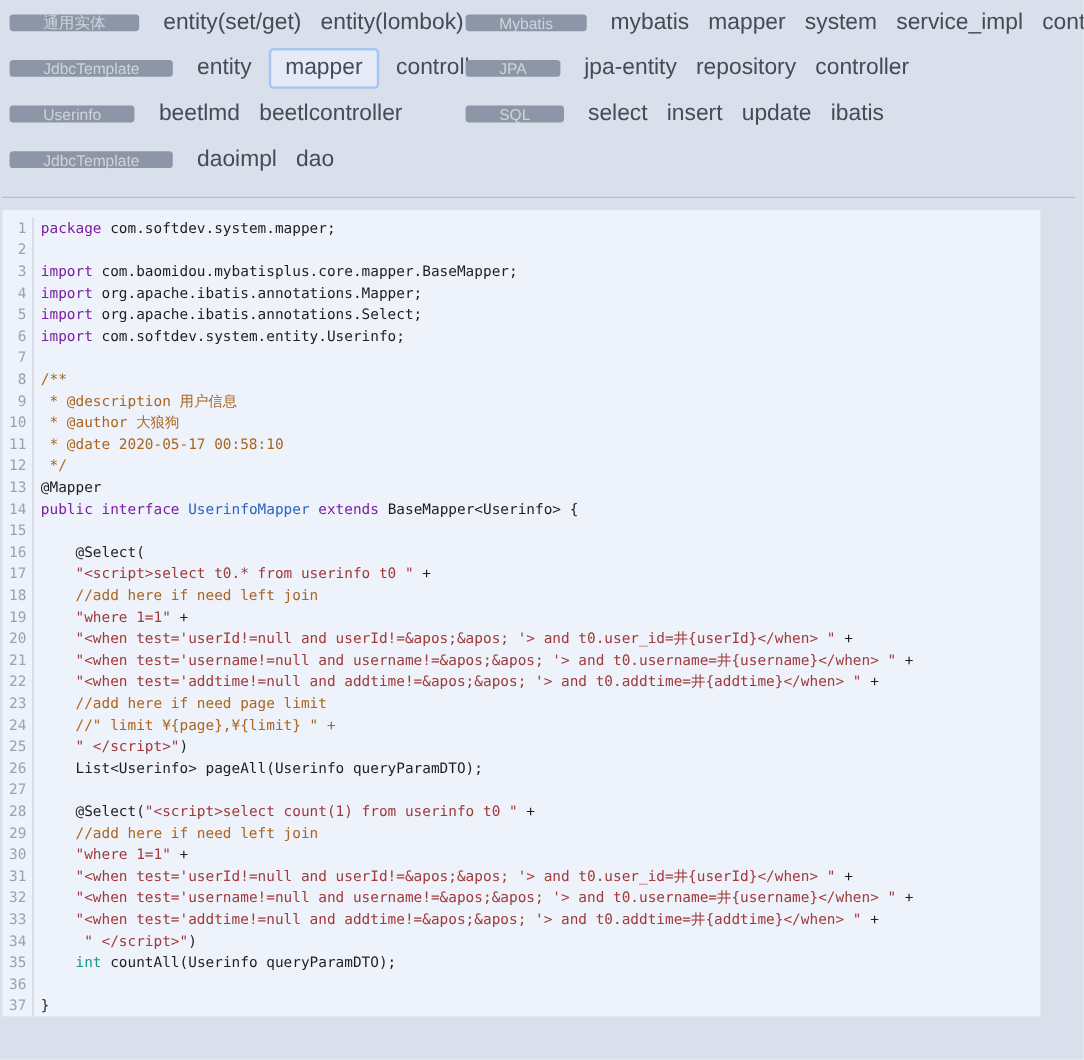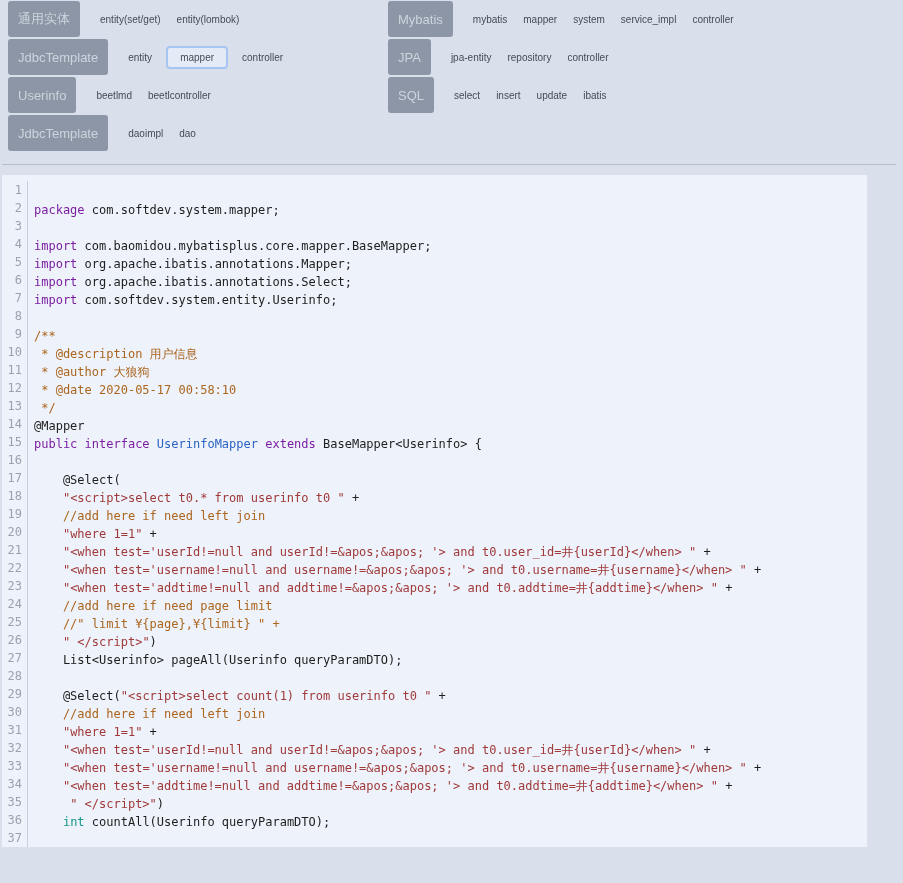--- a/index.html
+++ b/index.html
@@ -19,25 +19,25 @@
   .tags-section{
     display:grid;grid-template-columns:380px auto;
     padding:5px 8px 0 8px;
   }
   .tag-row{
     display:flex;align-items:center;height:28px;margin-bottom:10px;
   }
   .chip{
     display:inline-flex;align-items:center;
     background:var(--c-chip_bg);color:var(--c-chip_text);
-    font-size:13px;padding:0 10px;height:36px;border-radius:3px;
+    font-size:13px;padding:0 28px;height:14px;border-radius:3px;
     margin-right:12px;flex:none;
   }
   .tag{
-    color:var(--c-tag_text);font-size:10px;cursor:pointer;
+    color:var(--c-tag_text);font-size:19px;cursor:pointer;
     margin:0 8px;white-space:nowrap;
   }
   .tag.selected{
     background:var(--c-selected_bg);
     border:2px solid var(--c-selected_border);
     border-radius:4px;padding:4px 12px;margin:0 6px;
   }
   .divider{
     border:0;border-top:1px solid var(--c-divider);
     margin:7px 7px 0 2px;
@@ -48,21 +48,21 @@
     font-family:"DejaVu Sans Mono","Liberation Mono",monospace;
     font-size:12px;line-height:18px;
     padding:6px 0 0 0;height:672px;overflow:hidden;
   }
   .line{display:flex;height:18px;}
   .ln{
     flex:none;width:26px;text-align:right;color:var(--c-gutter_text);
     padding-right:5px;border-right:1px solid var(--c-gutter_border);
     user-select:none;
   }
-  .lc{padding-left:6px;white-space:pre;color:var(--c-plain);margin-top:20px;}
+  .lc{padding-left:6px;white-space:pre;color:var(--c-plain);}
   .tk-k{color:var(--c-kw);}
   .tk-cl{color:var(--c-class);}
   .tk-s{color:var(--c-string);}
   .tk-c{color:var(--c-comment);}
   .tk-t{color:var(--c-type);}
   .tk-p{color:var(--c-plain);}
 </style>
 </head>
 <body>
 

